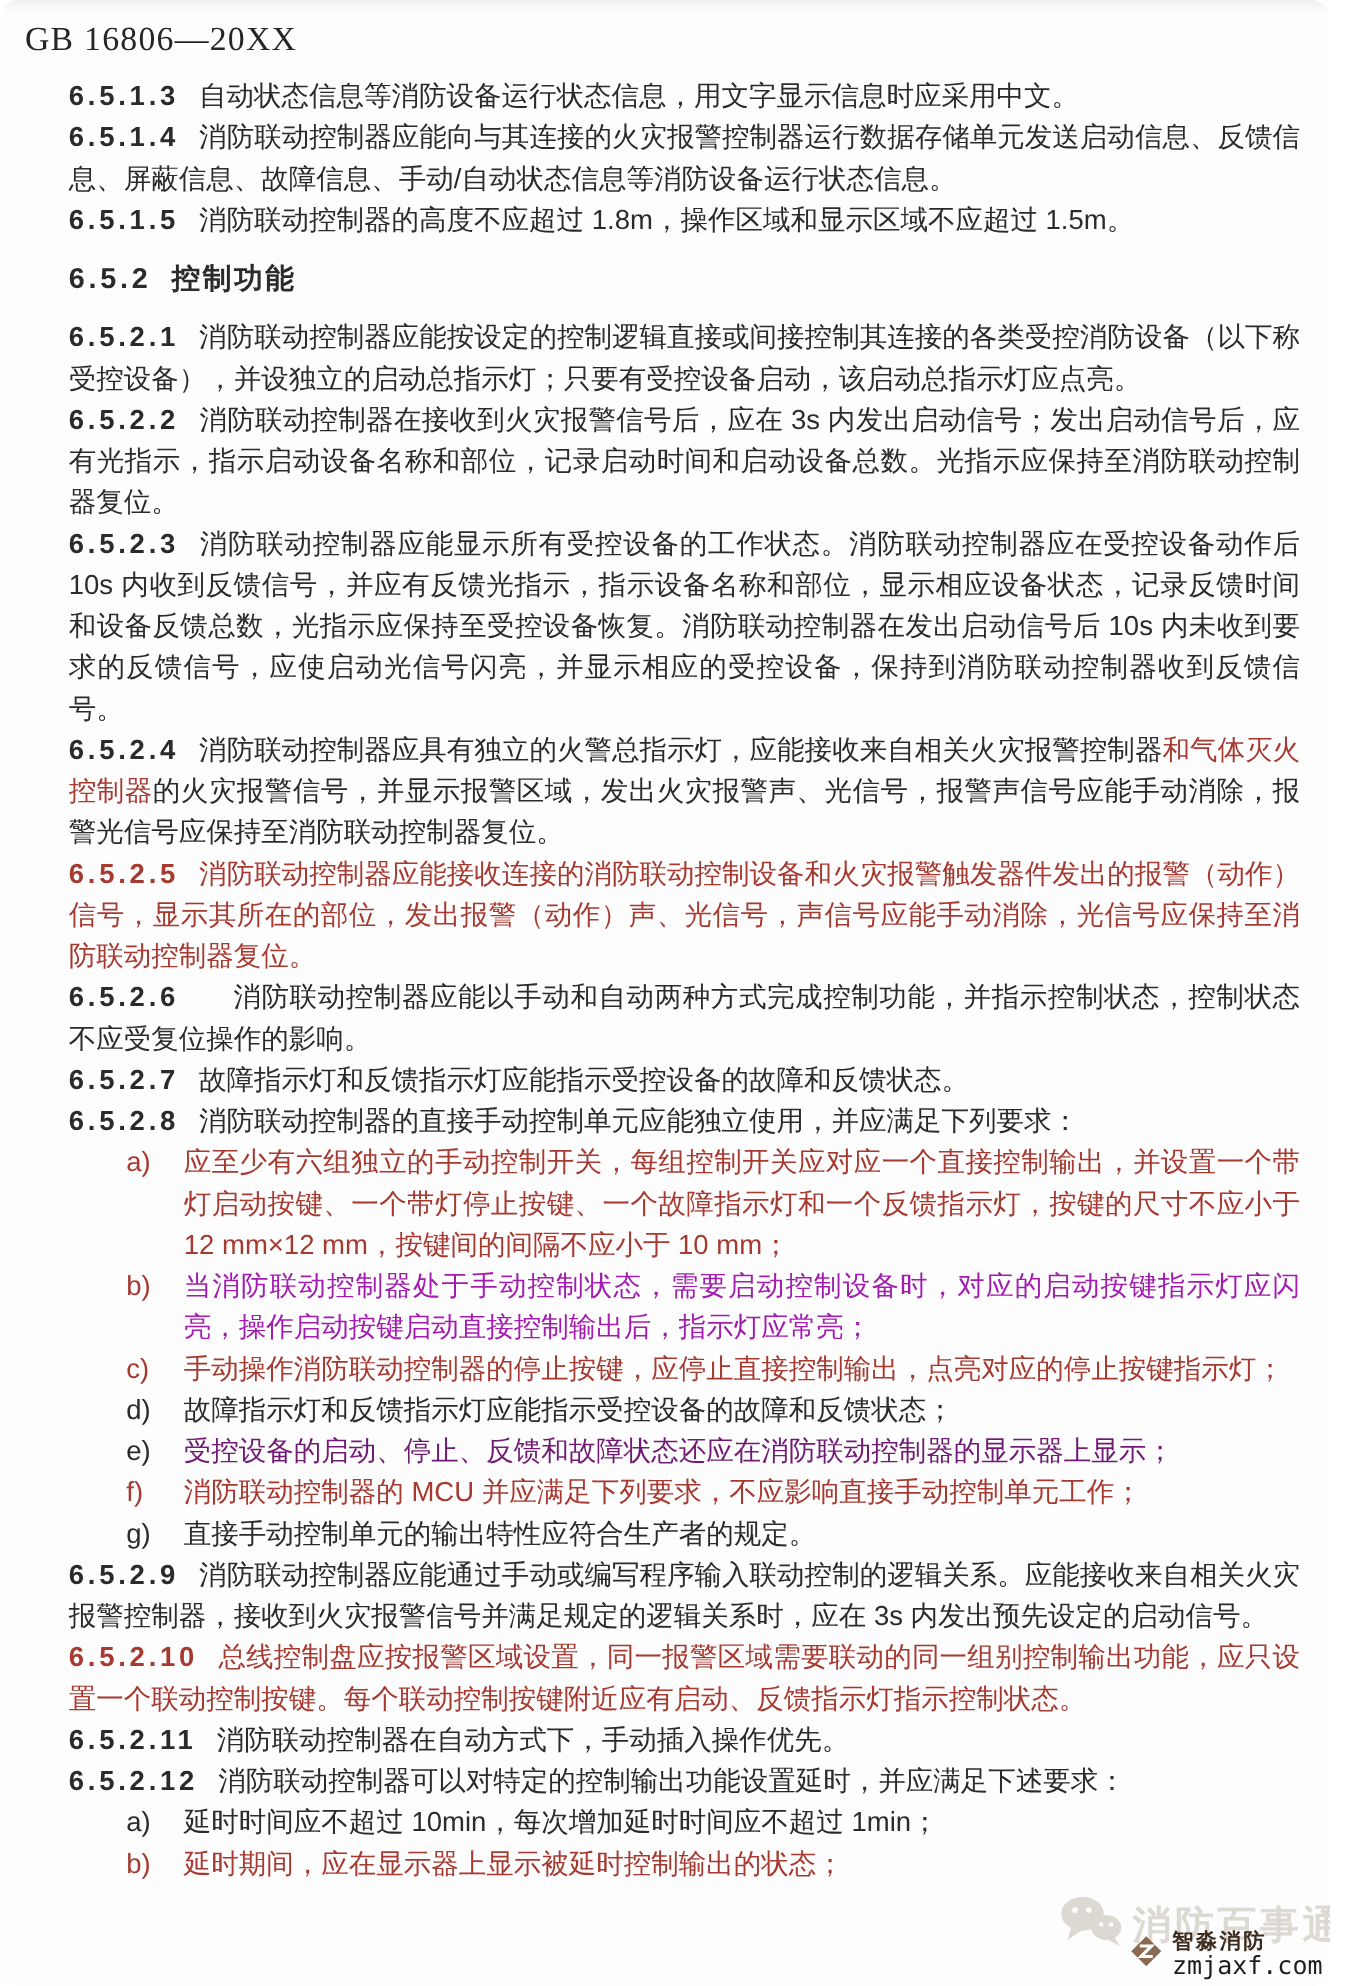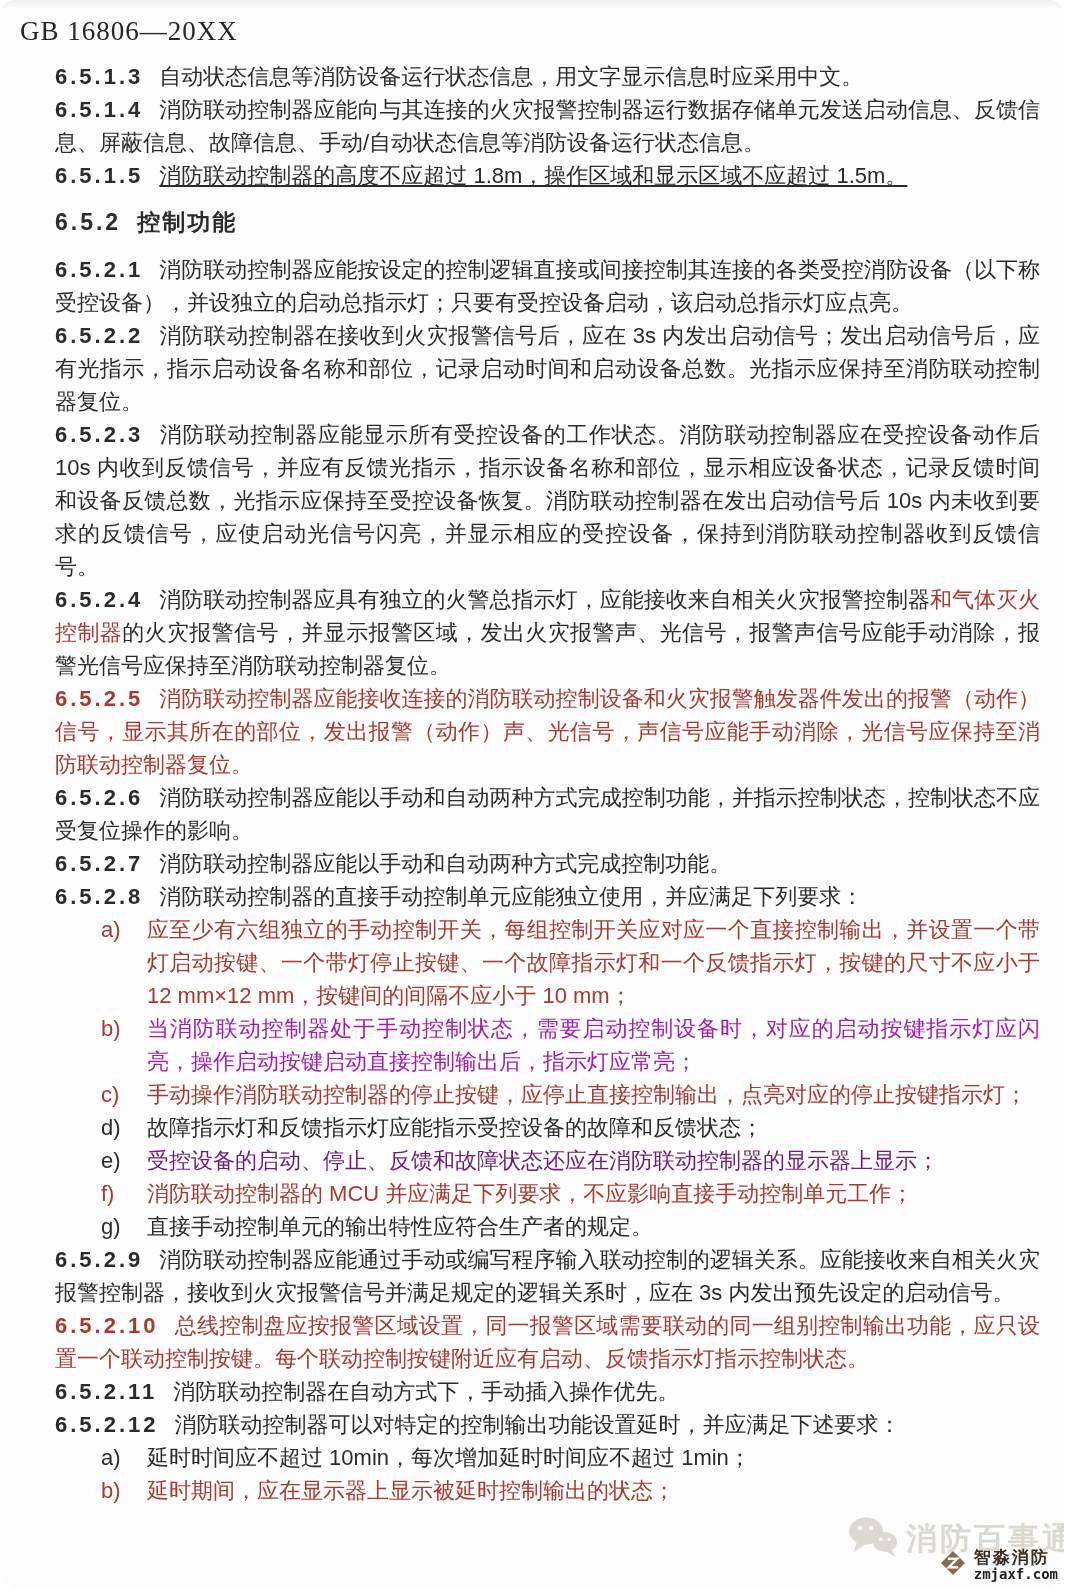--- a/index.html
+++ b/index.html
@@ -40,41 +40,41 @@
     display:flex;align-items:center;gap:6px;
     pointer-events:none;white-space:nowrap;
   }
   .wm-text{font-size:31px;font-weight:700;letter-spacing:3px;}
   .corner{
     position:absolute;right:6px;bottom:6px;
     display:flex;align-items:center;gap:5px;
   }
   .corner-texts{display:flex;flex-direction:column;line-height:1.05;}
   .corner-name{font-size:17px;font-weight:700;letter-spacing:2px;}
-  .corner-site{font-size:14px;font-weight:700;font-family:"DejaVu Sans Mono",monospace;}
+  .corner-site{font-size:20px;font-weight:400;font-family:"DejaVu Sans Mono",monospace;}
 </style>
 </head>
 <body>
 
 <div class="page">
 
   <div class="doc-code">GB 16806—20XX</div>
 
   <div class="content" id="content">
       <p class="para"><span class="num" style="color: rgb(43, 43, 43);">6.5.1.3</span><span class="seg" style="color: rgb(43, 43, 43);">自动状态信息等消防设备运行状态信息，用文字显示信息时应采用中文。</span></p>
       <p class="para"><span class="num" style="color: rgb(43, 43, 43);">6.5.1.4</span><span class="seg" style="color: rgb(43, 43, 43);">消防联动控制器应能向与其连接的火灾报警控制器运行数据存储单元发送启动信息、反馈信息、屏蔽信息、故障信息、手动/自动状态信息等消防设备运行状态信息。</span></p>
-      <p class="para"><span class="num" style="color: rgb(43, 43, 43);">6.5.1.5</span><span class="seg" style="color: rgb(43, 43, 43); text-decoration: underline;">消防联动控制器的高度不应超过 1.8m，操作区域和显示区域不应超过 1.5m。</span></p>
+      <p class="para"><span class="num" style="color: rgb(43, 43, 43);">6.5.1.5</span><span class="seg" style="color: rgb(43, 43, 43);">消防联动控制器的高度不应超过 1.8m，操作区域和显示区域不应超过 1.5m。</span></p>
       <p class="heading"><span class="num" style="color: rgb(43, 43, 43);">6.5.2</span><span class="htitle" style="color: rgb(43, 43, 43);">控制功能</span></p>
       <p class="para"><span class="num" style="color: rgb(43, 43, 43);">6.5.2.1</span><span class="seg" style="color: rgb(43, 43, 43);">消防联动控制器应能按设定的控制逻辑直接或间接控制其连接的各类受控消防设备（以下称受控设备），并设独立的启动总指示灯；只要有受控设备启动，该启动总指示灯应点亮。</span></p>
       <p class="para"><span class="num" style="color: rgb(43, 43, 43);">6.5.2.2</span><span class="seg" style="color: rgb(43, 43, 43);">消防联动控制器在接收到火灾报警信号后，应在 3s 内发出启动信号；发出启动信号后，应有光指示，指示启动设备名称和部位，记录启动时间和启动设备总数。光指示应保持至消防联动控制器复位。</span></p>
       <p class="para"><span class="num" style="color: rgb(43, 43, 43);">6.5.2.3</span><span class="seg" style="color: rgb(43, 43, 43);">消防联动控制器应能显示所有受控设备的工作状态。消防联动控制器应在受控设备动作后 10s 内收到反馈信号，并应有反馈光指示，指示设备名称和部位，显示相应设备状态，记录反馈时间和设备反馈总数，光指示应保持至受控设备恢复。消防联动控制器在发出启动信号后 10s 内未收到要求的反馈信号，应使启动光信号闪亮，并显示相应的受控设备，保持到消防联动控制器收到反馈信号。</span></p>
       <p class="para"><span class="num" style="color: rgb(43, 43, 43);">6.5.2.4</span><span class="seg" style="color: rgb(43, 43, 43);">消防联动控制器应具有独立的火警总指示灯，应能接收来自相关火灾报警控制器</span><span class="seg" style="color: rgb(166, 58, 49);">和气体灭火控制器</span><span class="seg" style="color: rgb(43, 43, 43);">的火灾报警信号，并显示报警区域，发出火灾报警声、光信号，报警声信号应能手动消除，报警光信号应保持至消防联动控制器复位。</span></p>
       <p class="para"><span class="num" style="color: rgb(166, 58, 49);">6.5.2.5</span><span class="seg" style="color: rgb(166, 58, 49);">消防联动控制器应能接收连接的消防联动控制设备和火灾报警触发器件发出的报警（动作）信号，显示其所在的部位，发出报警（动作）声、光信号，声信号应能手动消除，光信号应保持至消防联动控制器复位。</span></p>
-      <p class="para"><span class="num" style="color: rgb(43, 43, 43);">6.5.2.6</span><span class="seg" style="color: rgb(43, 43, 43);">消防联动控制器应能以手动和自动两种方式完成控制功能，并指示控制状态，控制状态不应受复位操作的影响。</span></p>
-      <p class="para"><span class="num" style="color: rgb(43, 43, 43);">6.5.2.7</span><span class="seg" style="color: rgb(43, 43, 43);">消防联动控制器应能以手动和自动两种方式完成控制功能。</span></p>
+      <p class="para"><span class="num" style="color: rgb(43, 43, 43);">6.5.2.6</span><span class="seg" style="color: rgb(43, 43, 43); margin-left: 27px;">消防联动控制器应能以手动和自动两种方式完成控制功能，并指示控制状态，控制状态不应受复位操作的影响。</span></p>
+      <p class="para"><span class="num" style="color: rgb(43, 43, 43);">6.5.2.7</span><span class="seg" style="color: rgb(43, 43, 43);">故障指示灯和反馈指示灯应能指示受控设备的故障和反馈状态。</span></p>
       <p class="para"><span class="num" style="color: rgb(43, 43, 43);">6.5.2.8</span><span class="seg" style="color: rgb(43, 43, 43);">消防联动控制器的直接手动控制单元应能独立使用，并应满足下列要求：</span></p>
       <div class="item">
         <span class="letter" style="color: rgb(166, 58, 49);">a)</span>
         <span class="itext"><span class="seg" style="color: rgb(166, 58, 49);">应至少有六组独立的手动控制开关，每组控制开关应对应一个直接控制输出，并设置一个带灯启动按键、一个带灯停止按键、一个故障指示灯和一个反馈指示灯，按键的尺寸不应小于 12 mm×12 mm，按键间的间隔不应小于 10 mm；</span></span>
       </div>
       <div class="item">
         <span class="letter" style="color: rgb(166, 58, 49);">b)</span>
         <span class="itext"><span class="seg" style="color: #a21caf;">当消防联动控制器处于手动控制状态，需要启动控制设备时，对应的启动按键指示灯应闪亮，操作启动按键启动直接控制输出后，指示灯应常亮；</span></span>
       </div>
       <div class="item">

